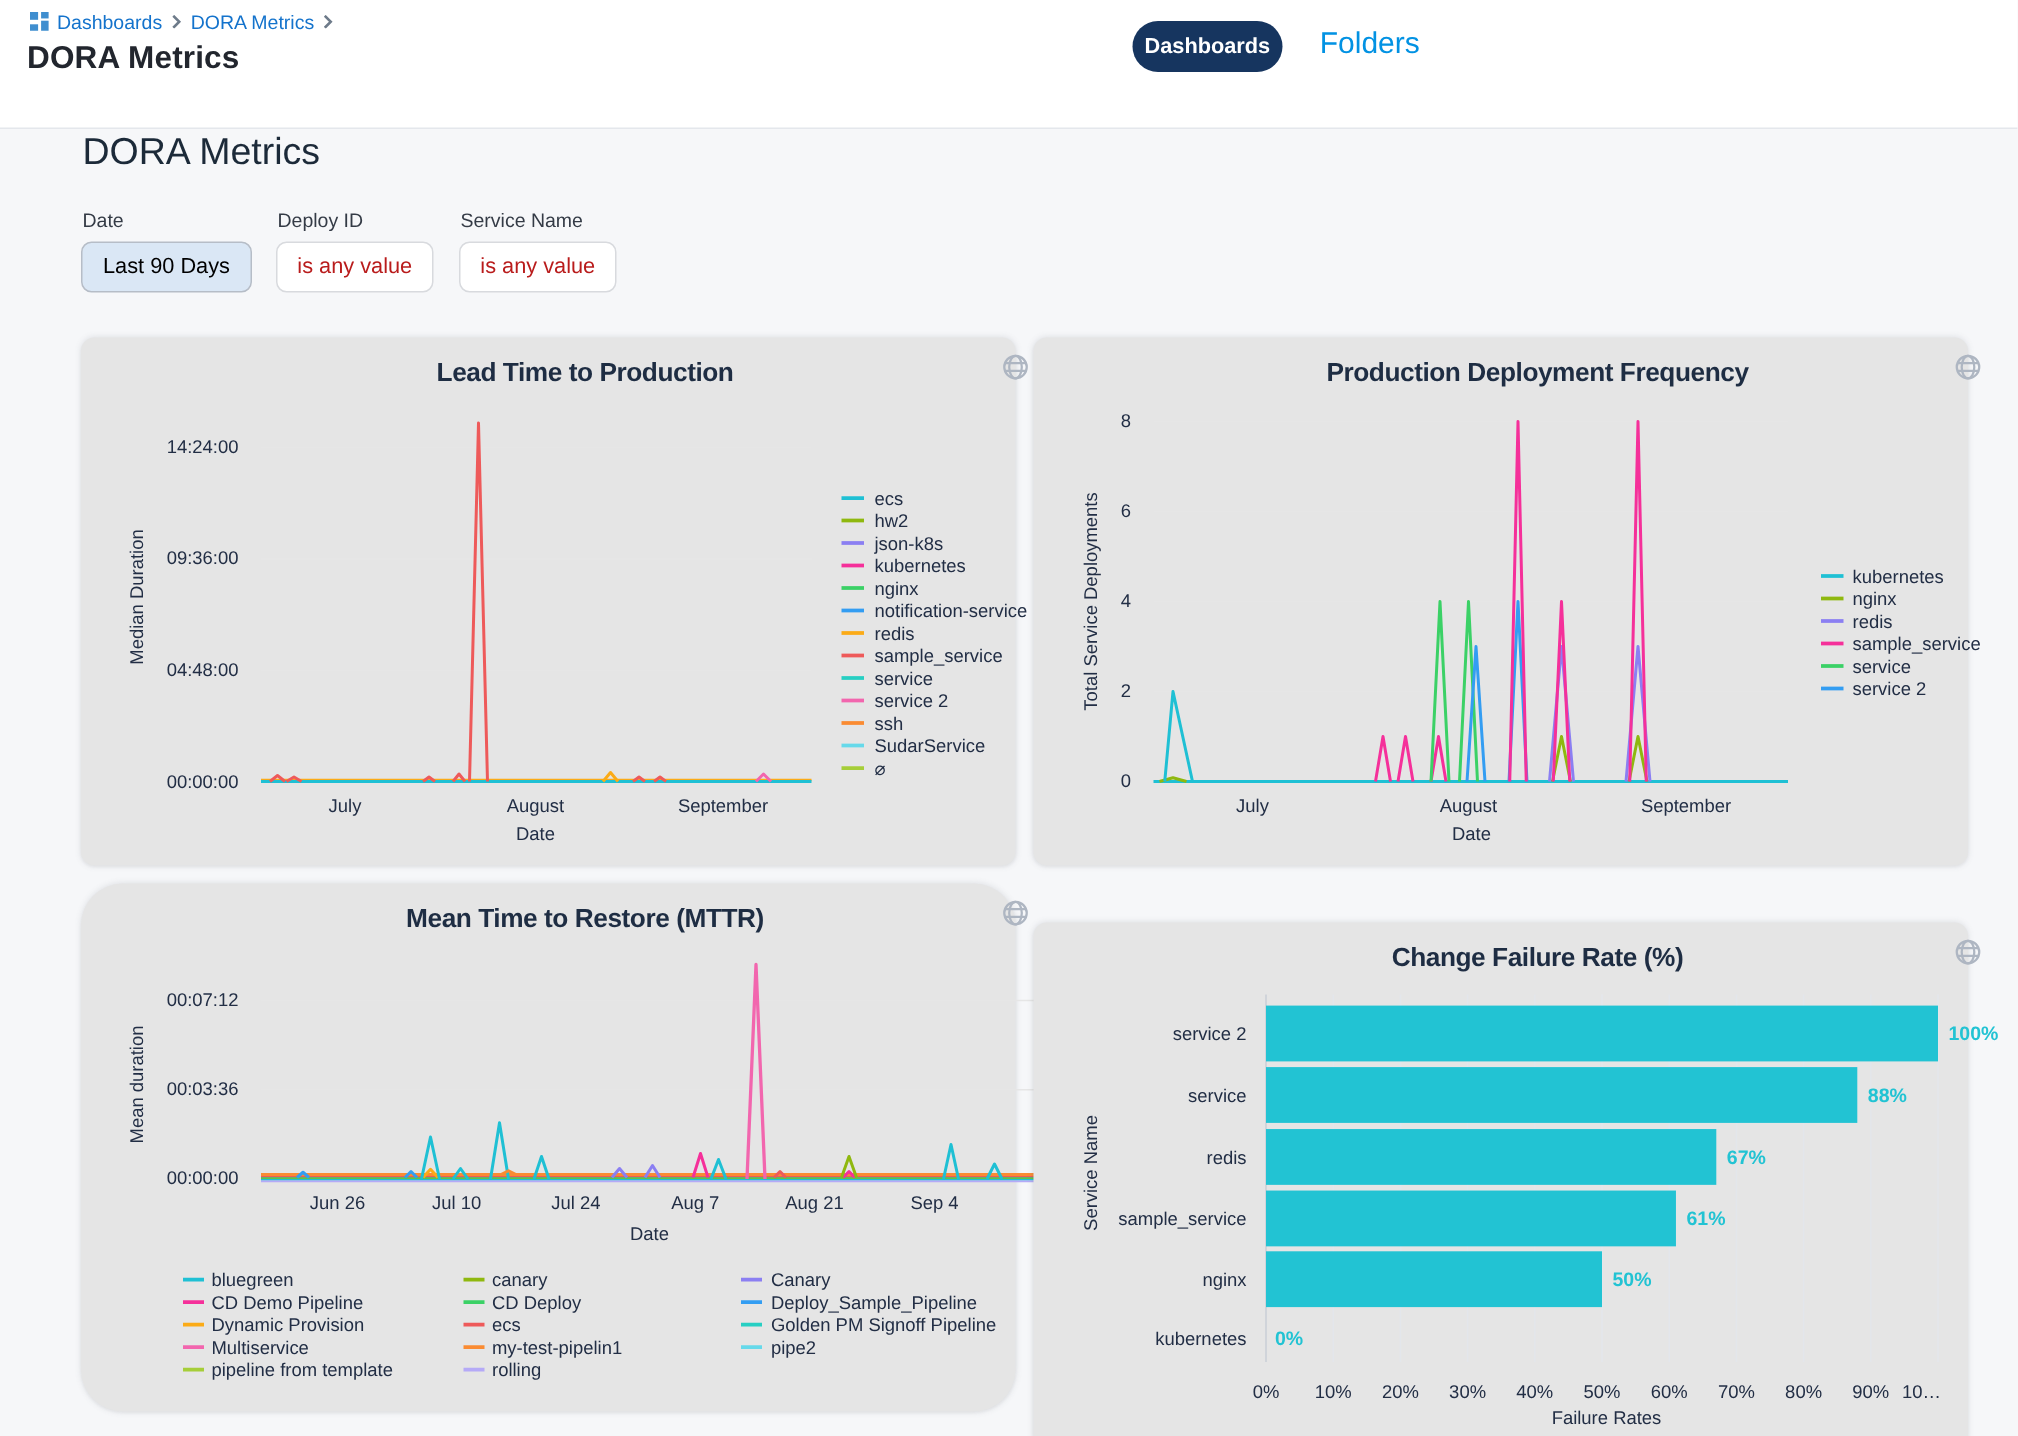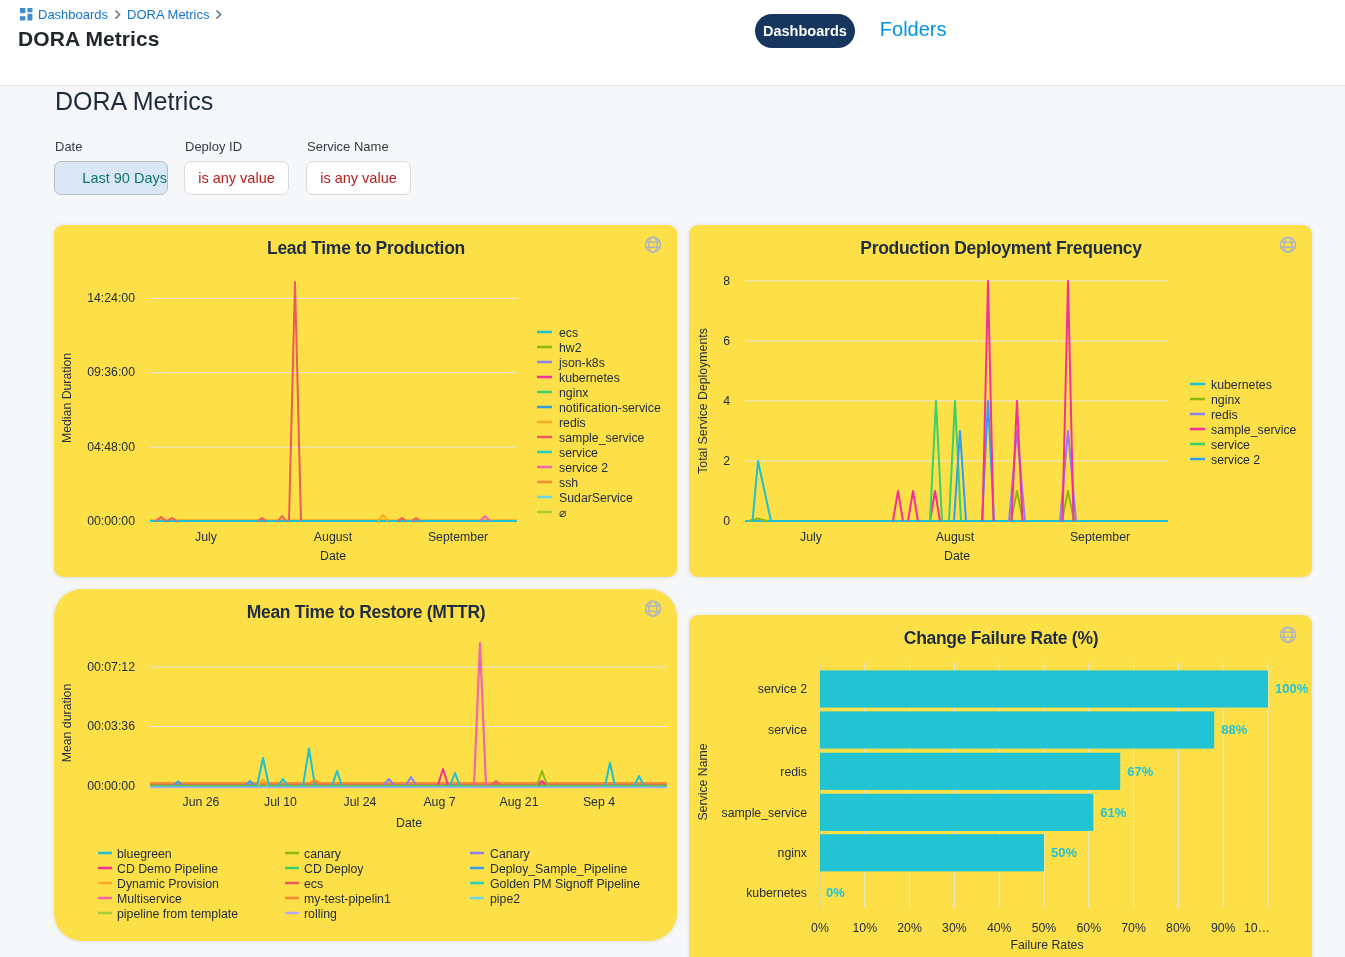--- a/index.html
+++ b/index.html
@@ -7,23 +7,23 @@
   .hdr { position:absolute; left:0; top:0; width:1345px; height:86px; background:#ffffff; border-bottom:1px solid #e4e7ec; }
   .crumb { position:absolute; left:38px; top:7px; font-size:13px; color:#1473cc; display:flex; align-items:center; }
   .crumb .sep { display:inline-block; margin:0 6px; }
   .hdr h1 { position:absolute; left:18px; top:27px; font-size:21px; font-weight:700; color:#22262e; letter-spacing:0.1px; }
   .tabs { position:absolute; left:755px; top:12px; height:34px; }
   .pill { display:inline-block; height:34px; line-height:34px; padding:0 8px; background:#16355f; border-radius:17px; color:#fff; font-size:14.5px; font-weight:700; }
   .folders { display:inline-block; margin-left:25px; line-height:34px; color:#0292e3; font-size:20px; }
   .ptitle { position:absolute; left:55px; top:87px; font-size:25px; font-weight:400; color:#1c2a39; }
   .flabel { position:absolute; font-size:13px; color:#343b46; }
   .fbtn { position:absolute; height:34px; border-radius:7px; font-size:14.5px; color:#b91c1c; text-align:center; line-height:32px; }
-  .fdate { background:#dae7f5; border:1px solid #b6bdc7; font-weight:500; color:#0f766e;text-align:right;}
+  .fdate { background:#dae7f5; border:1px solid #b6bdc7; font-weight:500; color:#000000;}
   .fany { background:#ffffff; border:1px solid #d8dade; }
-  .card { position:absolute; width:623px; height:352px; background:#fde047; border-radius:9px; box-shadow:0 0 4px rgba(96,97,112,0.16), 0 1px 2px rgba(40,41,61,0.04); }
+  .card { position:absolute; width:623px; height:352px; background:#e5e5e5; border-radius:9px; box-shadow:0 0 4px rgba(96,97,112,0.16), 0 1px 2px rgba(40,41,61,0.04);padding-left:24px; }
   svg text { font-family:"Liberation Sans", sans-serif; }
 </style>
 </head>
 <body>
 <div class="hdr">
   <svg style="position:absolute;left:19.5px;top:7.5px" width="13" height="13" viewBox="0 0 13 13">
     <rect x="0" y="0" width="5.4" height="5.2" fill="#3f8ecf"></rect>
     <rect x="7.4" y="0" width="5" height="4.3" fill="#3f8ecf"></rect>
     <rect x="0" y="8.2" width="5.4" height="4.3" fill="#3f8ecf"></rect>
     <rect x="7.4" y="5.8" width="5" height="6.7" fill="#3f8ecf"></rect>

